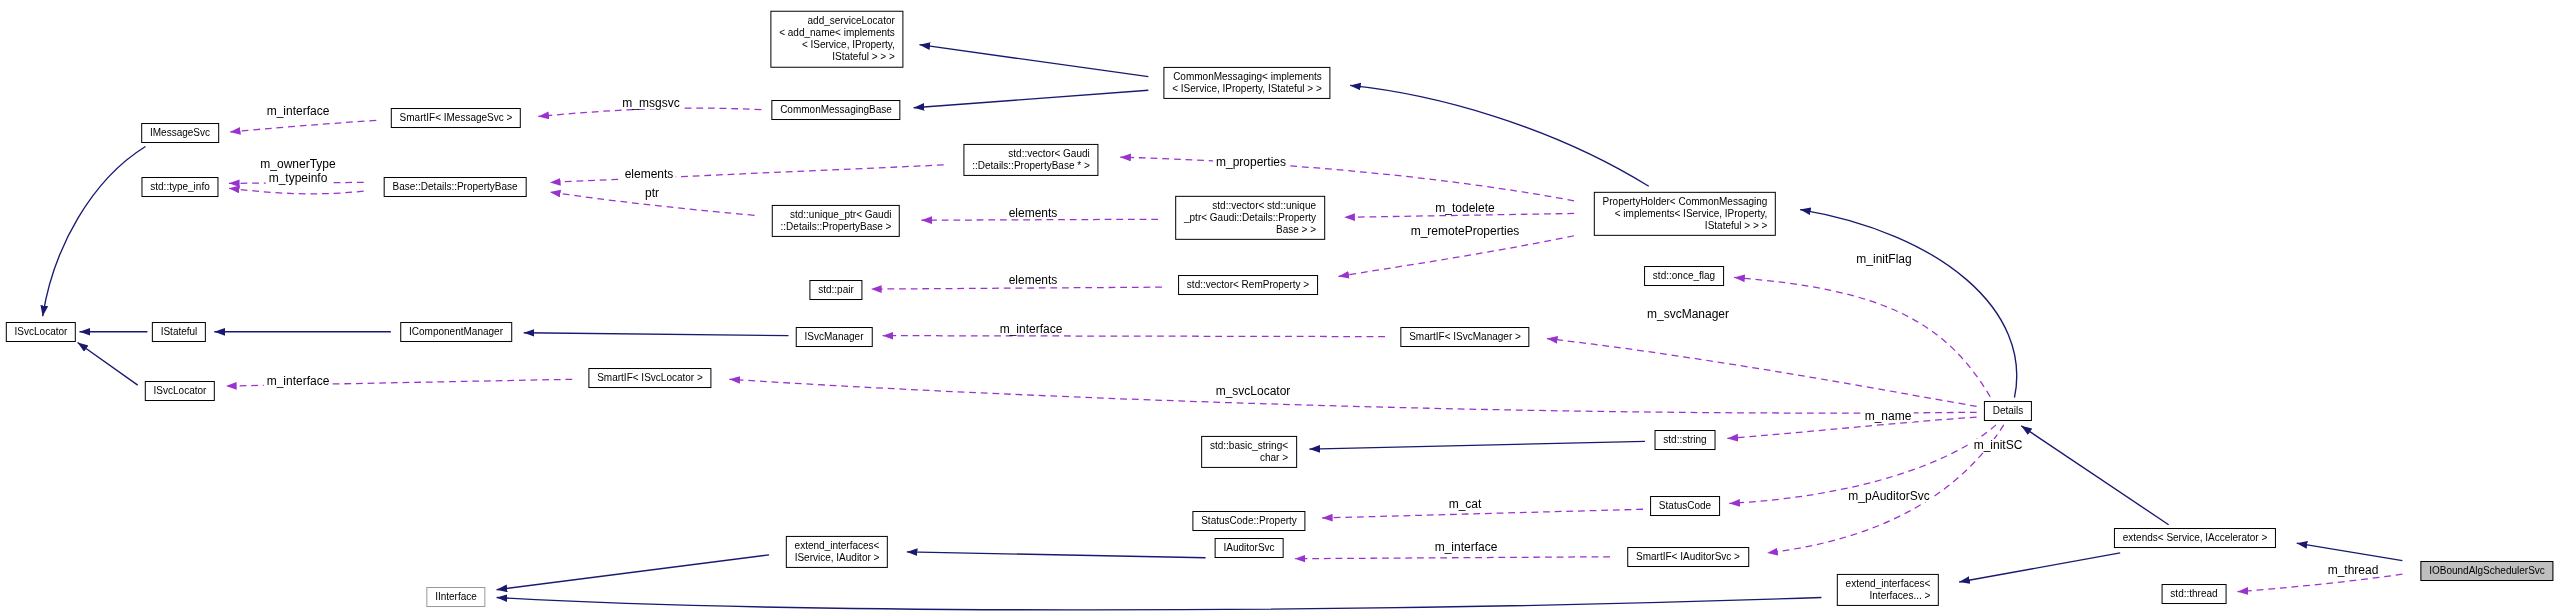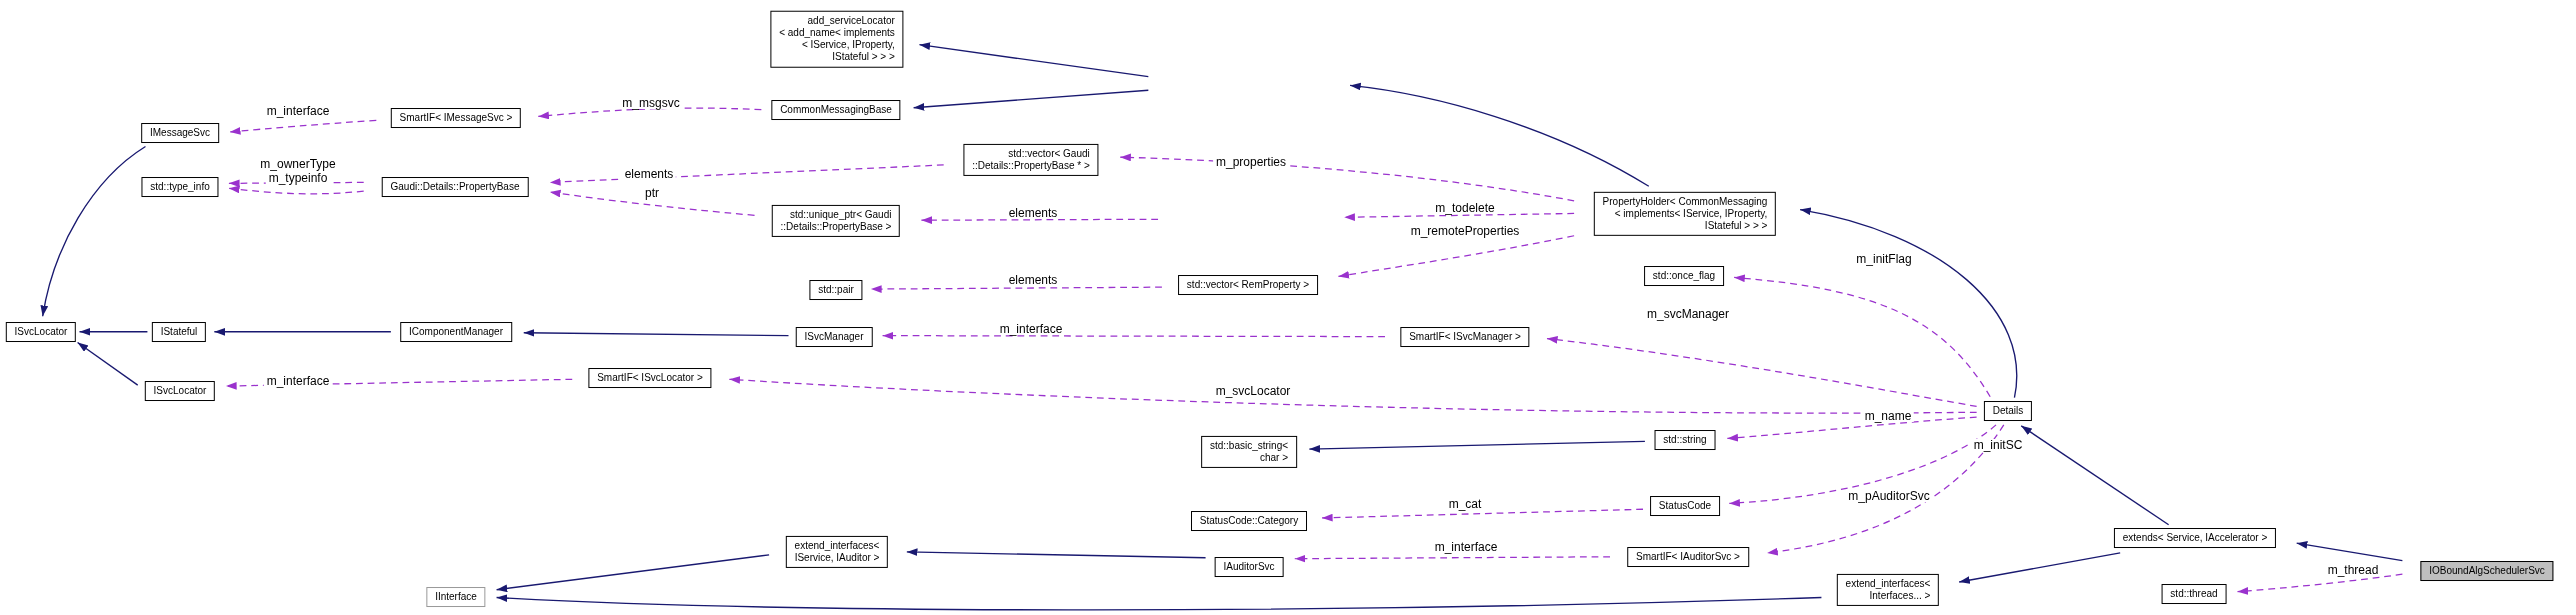--- a/index.html
+++ b/index.html
@@ -77,51 +77,56 @@
     <path class="edge-use" d="M1694,525 L1363,534" marker-end="url(#arrUse)"></path>
     <path class="edge-use" d="M2066,438 C2020,510 1940,556 1822,570" marker-end="url(#arrUse)"></path>
     <path class="edge-use" d="M1660,574 L1335,576" marker-end="url(#arrUse)"></path>
     <path class="edge-use" d="M2477,592 C2420,600 2360,606 2307,610" marker-end="url(#arrUse)"></path>
   </svg>
 
   <div class="node" style="left:837px;top:39px">add_serviceLocator
 &lt; add_name&lt; implements
 &lt; IService, IProperty,
 IStateful &gt; &gt; &gt;</div>
+  <div class="node bold" style="left:1247px;top:83px">CommonMessaging&lt; implements
+&lt; IService, IProperty, IStateful &gt; &gt;</div>
   <div class="node" style="left:836px;top:110px">CommonMessagingBase</div>
   <div class="node" style="left:456px;top:118px">SmartIF&lt; IMessageSvc &gt;</div>
   <div class="node" style="left:180px;top:133px">IMessageSvc</div>
   <div class="node" style="left:180px;top:187px">std::type_info</div>
-  <div class="node" style="left:455px;top:187px">Gaudi::Details::PropertyBase</div>
+  <div class="node" style="left:455px;top:187px">Base::Details::PropertyBase</div>
   <div class="node" style="left:1031px;top:160px">std::vector&lt; Gaudi
 ::Details::PropertyBase * &gt;</div>
   <div class="node" style="left:836px;top:221px">std::unique_ptr&lt; Gaudi
 ::Details::PropertyBase &gt;</div>
+  <div class="node" style="left:1250px;top:218px">std::vector&lt; std::unique
+_ptr&lt; Gaudi::Details::Property
+Base &gt; &gt;</div>
   <div class="node" style="left:836px;top:290px">std::pair</div>
   <div class="node" style="left:1248px;top:285px">std::vector&lt; RemProperty &gt;</div>
   <div class="node bold" style="left:1685px;top:214px">PropertyHolder&lt; CommonMessaging
 &lt; implements&lt; IService, IProperty,
 IStateful &gt; &gt; &gt;</div>
   <div class="node" style="left:1684px;top:276px">std::once_flag</div>
   <div class="node" style="left:41px;top:332px">ISvcLocator</div>
   <div class="node" style="left:179px;top:332px">IStateful</div>
   <div class="node" style="left:456px;top:332px">IComponentManager</div>
   <div class="node" style="left:834px;top:337px">ISvcManager</div>
   <div class="node" style="left:1465px;top:337px">SmartIF&lt; ISvcManager &gt;</div>
   <div class="node" style="left:180px;top:391px">ISvcLocator</div>
   <div class="node" style="left:650px;top:378px">SmartIF&lt; ISvcLocator &gt;</div>
   <div class="node" style="left:2008px;top:411px">Details</div>
   <div class="node" style="left:1249px;top:452px">std::basic_string&lt;
 char &gt;</div>
   <div class="node" style="left:1685px;top:440px">std::string</div>
-  <div class="node" style="left:1249px;top:521px">StatusCode::Category</div>
+  <div class="node" style="left:1249px;top:521px">StatusCode::Property</div>
   <div class="node" style="left:1685px;top:506px">StatusCode</div>
   <div class="node" style="left:837px;top:552px">extend_interfaces&lt;
 IService, IAuditor &gt;</div>
-  <div class="node" style="left:1249px;top:567px">IAuditorSvc</div>
+  <div class="node" style="left:1249px;top:548px">IAuditorSvc</div>
   <div class="node" style="left:1688px;top:557px">SmartIF&lt; IAuditorSvc &gt;</div>
   <div class="node muted" style="left:456px;top:597px">IInterface</div>
   <div class="node" style="left:1888px;top:590px">extend_interfaces&lt;
 Interfaces... &gt;</div>
   <div class="node" style="left:2195px;top:538px">extends&lt; Service, IAccelerator &gt;</div>
   <div class="node current" style="left:2487px;top:571px">IOBoundAlgSchedulerSvc</div>
   <div class="node" style="left:2194px;top:594px">std::thread</div>
 
   <span class="elabel" style="left:298px;top:111px">m_interface</span>
   <span class="elabel" style="left:651px;top:103px">m_msgsvc</span>

